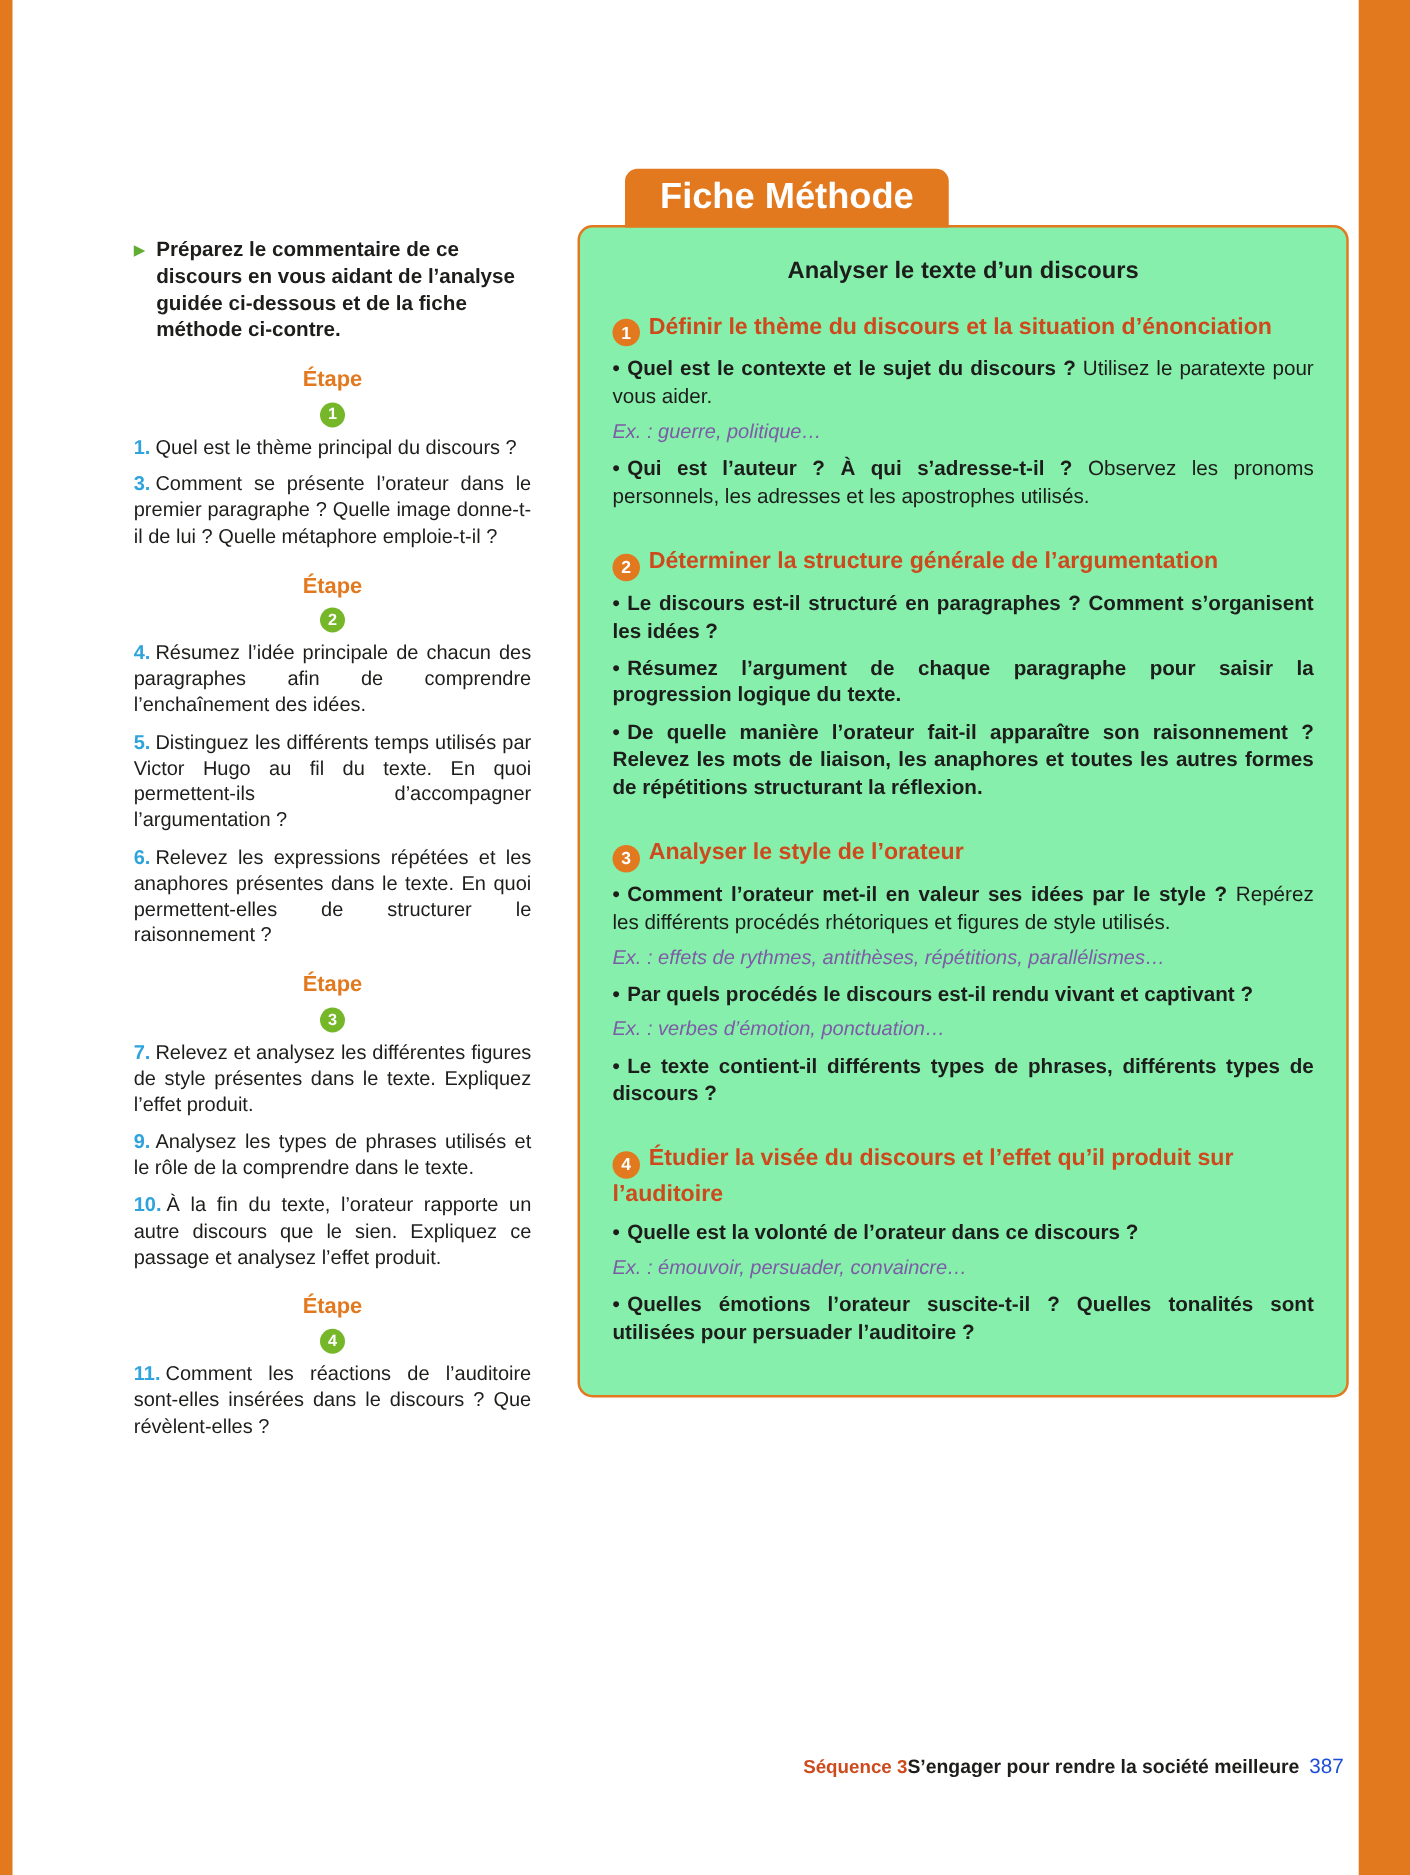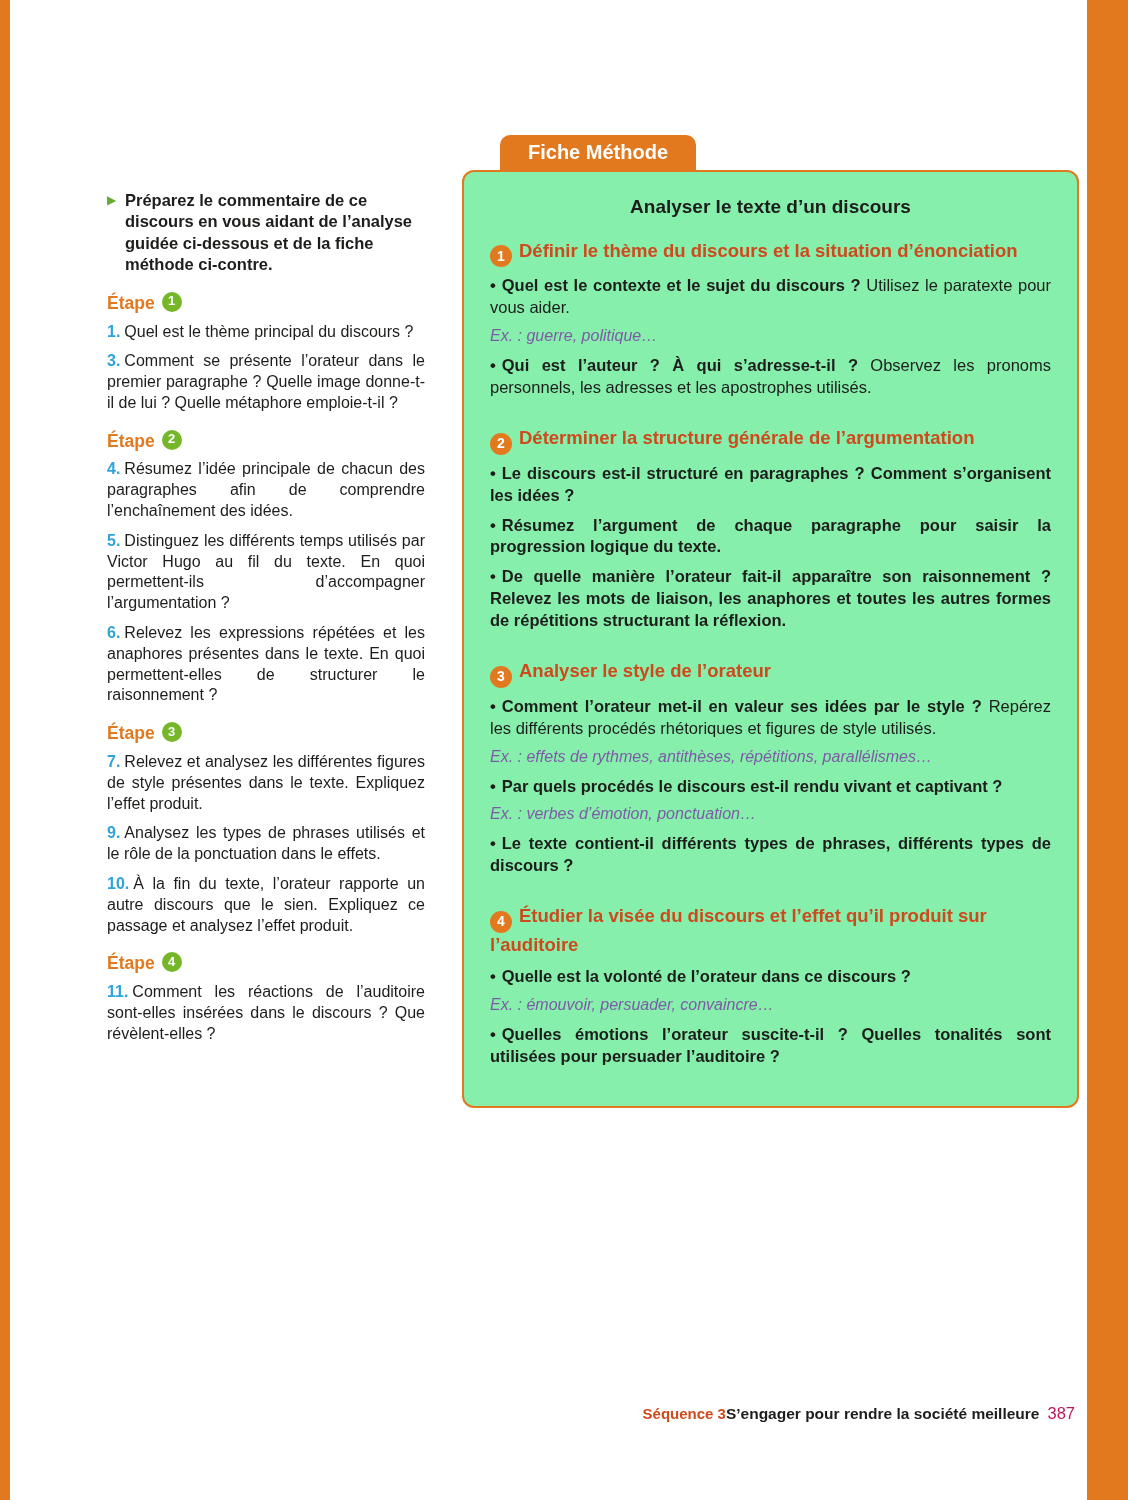--- a/index.html
+++ b/index.html
@@ -8,48 +8,48 @@
   .page { position:relative; width:1128px; height:1500px; background:#ffffff; overflow:hidden; margin:0 auto; }
 
   
   .edge-left  { position:absolute; left:0; top:0; width:10px; height:100%; background:#e2791e; }
   .edge-right { position:absolute; right:0; top:0; width:41px; height:100%; background:#e2791e; }
 
   
   .left-col { position:absolute; left:107px; top:190px; width:318px; font-size:16px; line-height:1.3; }
   .intro { position:relative; font-weight:bold; padding-left:18px; margin-bottom:12px; font-size:16.5px; }
   .tri { position:absolute; left:0; top:3px; color:#5fae31; font-size:12px; font-style:normal; }
-  .step-head { display:flex; align-items:flex-start; gap:7px; margin:16px 0 7px; }
+  .step-head { display:flex; align-items:center; gap:7px; margin:16px 0 7px;flex-direction:column; }
   .step-label { color:#e2791e; font-weight:bold; font-size:17.5px; }
   .circle { display:inline-flex; align-items:center; justify-content:center; border-radius:50%; color:#fff; font-weight:bold; flex:0 0 auto; }
   .circle.green  { width:20px; height:20px; background:#76b72a; font-size:13px; }
   .circle.orange { width:22px; height:22px; background:#e2791e; font-size:14px; margin-right:7px; vertical-align:-4px; }
   .q { text-align:justify; margin-bottom:9px; }
   .qnum { color:#2ea3dc; font-weight:bold; margin-right:4px; }
 
   
   .fiche { position:absolute; left:462px; top:135px; width:617px; }
   .tab { display:inline-block; position:relative; z-index:2; margin-left:38px; margin-bottom:-2px;
-         background:#e2791e; color:#fff; font-weight:bold; font-size:20px;
+         background:#e2791e; color:#fff; font-weight:bold; font-size:29px;
          padding:6px 28px 8px; border-radius:10px 10px 0 0; }
   .box { position:relative; border:2px solid #e2791e; border-radius:12px; background:#86efac;
          padding:16px 26px 30px; min-height:900px; }
   .box h2 { text-align:center; font-size:19px; font-weight:bold; color:#1d1d1b; margin:8px 0 2px; }
   .fm-section h3 { color:#ce4a1d; font-size:18.5px; font-weight:bold; line-height:1.35; margin:27px 0 8px; }
   .fm-section:first-of-type h3 { margin-top:21px; }
   .bullet { font-size:16.5px; line-height:1.33; margin:8px 0; text-align:justify; }
   .bullet .dot { font-weight:bold; margin-right:6px; }
   .bullet strong { font-weight:bold; }
   .example { color:#7d5ba6; font-style:italic; font-size:16px; margin:2px 0 10px; }
 
   
   .footer { position:absolute; top:1404px; right:53px; display:flex; align-items:baseline; gap:0; white-space:nowrap; }
   .seq-label { color:#ce4a1d; font-weight:bold; font-size:15px; }
   .seq-title { color:#1d1d1b; font-weight:bold; font-size:15.5px; }
-  .page-num  { color:#be185d; font-size:16.5px; margin-left:8px; }
+  .page-num  { color:#1d4ed8; font-size:16.5px; margin-left:8px; }
 </style>
 </head>
 <body>
 
 <div class="page">
   <div class="edge-left"></div>
   <div class="edge-right"></div>
 
   <aside class="left-col">
     <p class="intro">
@@ -74,21 +74,21 @@
       <p class="q"><span class="qnum">5.</span><span>Distinguez les différents temps utilisés par Victor Hugo au fil du texte. En quoi permettent-ils d’accompagner l’argumentation ?</span></p>
       <p class="q"><span class="qnum">6.</span><span>Relevez les expressions répétées et les anaphores présentes dans le texte. En quoi permettent-elles de structurer le raisonnement ?</span></p>
     </div>
 
     <div class="step">
       <div class="step-head">
         <span class="step-label">Étape</span>
         <span class="circle green">3</span>
       </div>
       <p class="q"><span class="qnum">7.</span><span>Relevez et analysez les différentes figures de style présentes dans le texte. Expliquez l’effet produit.</span></p>
-      <p class="q"><span class="qnum">9.</span><span>Analysez les types de phrases utilisés et le rôle de la ponctuation dans le effets.</span></p>
+      <p class="q"><span class="qnum">9.</span><span>Analysez les types de phrases utilisés et le rôle de la comprendre dans le texte.</span></p>
       <p class="q"><span class="qnum">10.</span><span>À la fin du texte, l’orateur rapporte un autre discours que le sien. Expliquez ce passage et analysez l’effet produit.</span></p>
     </div>
 
     <div class="step">
       <div class="step-head">
         <span class="step-label">Étape</span>
         <span class="circle green">4</span>
       </div>
       <p class="q"><span class="qnum">11.</span><span>Comment les réactions de l’auditoire sont-elles insérées dans le discours ? Que révèlent-elles ?</span></p>
     </div>

